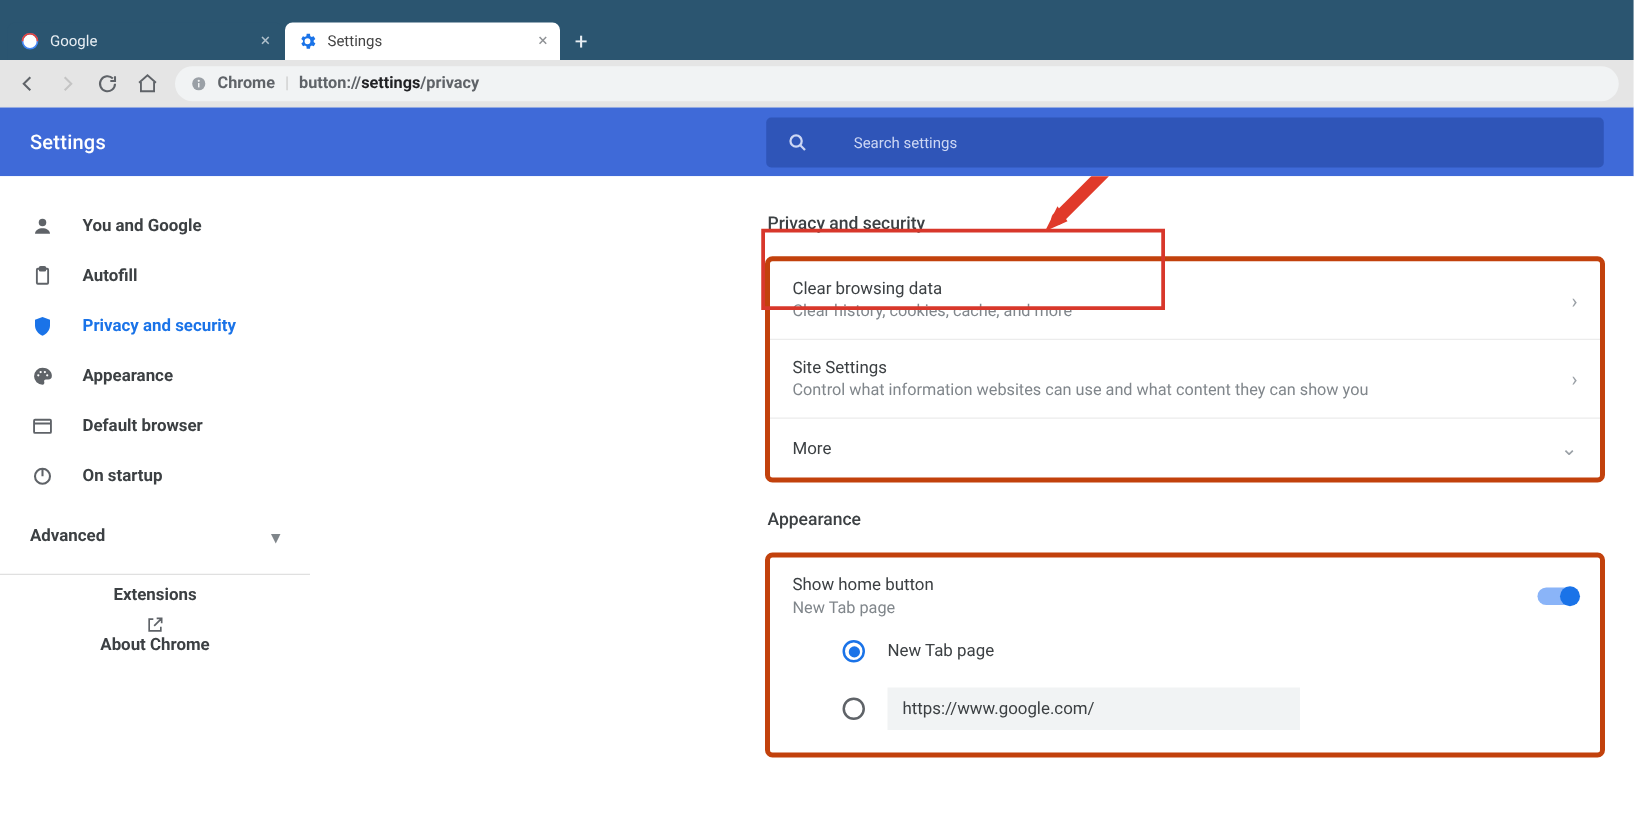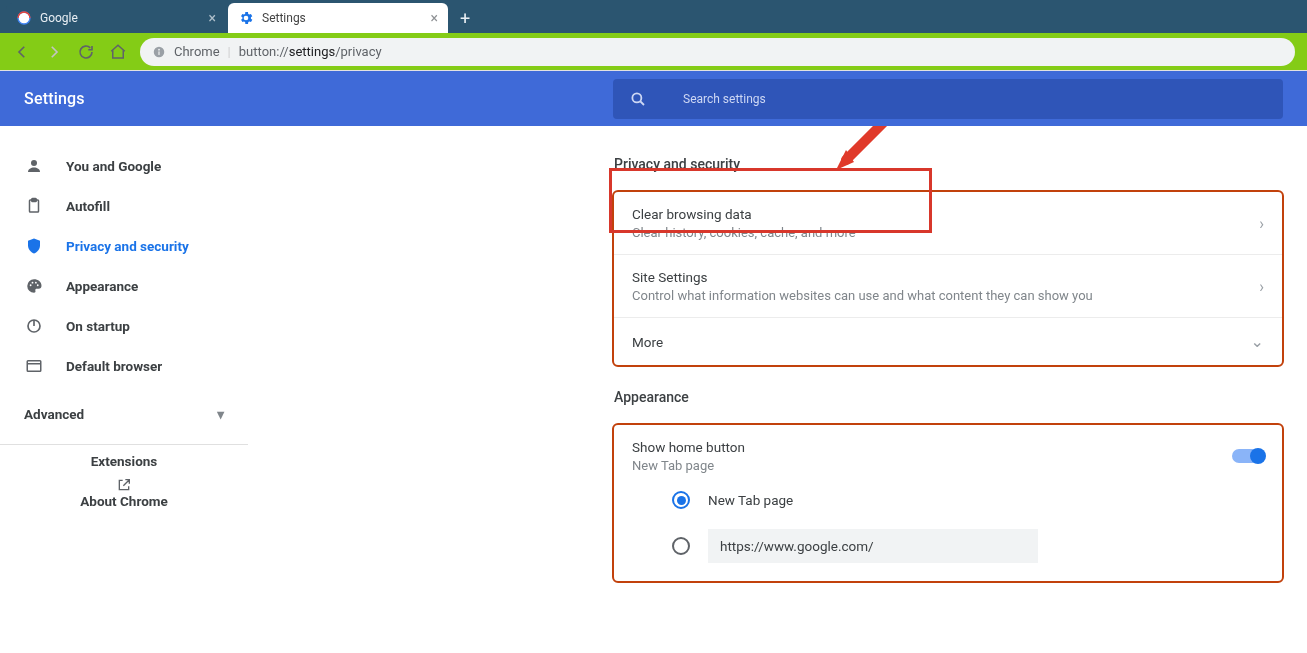--- a/index.html
+++ b/index.html
@@ -1,27 +1,27 @@
 <!DOCTYPE html>
 <html><head>
 <meta charset="utf-8">
 <style>
   * { box-sizing: border-box; margin: 0; padding: 0; font-family: -apple-system, BlinkMacSystemFont, "Segoe UI", Roboto, Arial, sans-serif; }
   body { background: #fff; width: 1307px; height: 653px; overflow: hidden; }
 
   
-  .tab-strip { background: #2b5570; height: 33px; display: flex; align-items: flex-end; padding-left: 6px; }
+  .tab-strip { background: #2b5570; height: 48px; display: flex; align-items: flex-end; padding-left: 6px; }
   .tab { height: 30px; display: flex; align-items: center; padding: 0 10px; font-size: 12px; color: #e8eef3; position: relative; min-width: 220px; border-radius: 6px 6px 0 0; margin-right: 2px; }
   .tab.inactive { background: #2b5570; }
   .tab.active { background: #fff; color: #444; }
   .tab .favicon { width: 16px; height: 16px; margin-right: 8px; display: inline-flex; align-items: center; justify-content: center; }
   .tab .close { margin-left: auto; font-size: 14px; opacity: .7; }
   .new-tab { width: 30px; height: 30px; display: flex; align-items: center; justify-content: center; color: #e8eef3; font-size: 18px; }
 
-  .toolbar { background: #84cc16; height: 38px; display: flex; align-items: center; gap: 12px; padding: 0 12px; border-bottom: 1px solid #e2e2e2; }
+  .toolbar { background: #e5e5e5; height: 38px; display: flex; align-items: center; gap: 12px; padding: 0 12px; border-bottom: 1px solid #e2e2e2; font-weight: bold; }
   .toolbar .navbtn { width: 20px; height: 20px; display: flex; align-items: center; justify-content: center; color: #5f6368; }
   .toolbar .navbtn.disabled { color: #c4c4c4; }
   .omnibox { flex: 1; background: #f1f3f4; border-radius: 14px; height: 28px; display: flex; align-items: center; padding: 0 12px; font-size: 13px; color: #5f6368; gap: 8px; }
   .omnibox .lock { width: 14px; height: 14px; }
   .omnibox .url .bold { color: #202124; }
 
   
   .settings-header { background: #3f6ad8; height: 55px; display: flex; align-items: center; padding: 0 24px; }
   .settings-title { color: #fff; font-size: 16px; font-weight: 500; letter-spacing: .2px; margin-right: auto; }
   .search-wrap { background: #2f55b8; width: 670px; height: 40px; border-radius: 4px; display: flex; align-items: center; padding: 0 16px; gap: 16px; }
@@ -37,21 +37,21 @@
   .side-item .icon { width: 20px; height: 20px; display: flex; align-items: center; justify-content: center; color: #5f6368; }
   .side-item.active .icon { color: #1a73e8; }
   .advanced { display: flex; align-items: center; justify-content: space-between; height: 44px; padding: 0 24px; font-size: 13.5px; color: #3c4043; margin-top: 6px; cursor: pointer; }
   .sidebar hr { border: none; border-top: 1px solid #e0e0e0; margin: 8px 0; }
   .side-link { display: flex; align-items: center; justify-content: space-between; height: 40px; padding: 0 24px; font-size: 13.5px; color: #3c4043; cursor: pointer; flex-direction: column; }
 
   .main { flex: 1; padding: 18px 0 0 0; position: relative; overflow: hidden; }
   .main-inner { width: 672px; margin-left: 364px; }
 
   .section-title { font-size: 14px; color: #3c4043; font-weight: 500; margin: 12px 0 18px 2px; }
-  .card { background: #fff; border: 2px solid #c2410c; border-radius: 6px; margin-bottom: 22px; }
+  .card { background: #fff; border: 4px solid #c2410c; border-radius: 6px; margin-bottom: 22px; }
   .row { display: flex; align-items: center; padding: 14px 18px; border-bottom: 1px solid #ececec; }
   .row:last-child { border-bottom: none; gap: 36px; }
   .row .txt { flex: 1; }
   .row .title { font-size: 13.5px; color: #3c4043; }
   .row .sub { font-size: 13px; color: #80868b; margin-top: 3px; }
   .row .chev { color: #9aa0a6; }
 
   .highlight { position: absolute; border: 3px solid #d8372b; pointer-events: none; }
   .arrow { position: absolute; pointer-events: none; }
 
@@ -178,35 +178,35 @@
             <circle cx="7.5" cy="11" r="1.2" fill="#fff"></circle>
             <circle cx="10" cy="7.5" r="1.2" fill="#fff"></circle>
             <circle cx="14.5" cy="7.5" r="1.2" fill="#fff"></circle>
             <circle cx="17" cy="11" r="1.2" fill="#fff"></circle>
           </svg>
         </span>
       <span>Appearance</span>
     </div>
     <div class="side-item">
       <span class="icon">
+          <svg width="18" height="18" viewBox="0 0 24 24" fill="none" stroke="#5f6368" stroke-width="2">
+            <rect x="3" y="5" width="18" height="14" rx="1"></rect>
+            <path d="M3 9h18"></path>
+          </svg>
+        </span>
+      <span>Default browser</span>
+    </div>
+    <div class="side-item">
+      <span class="icon">
           <svg width="18" height="18" viewBox="0 0 24 24" fill="none" stroke="#5f6368" stroke-width="2.2">
             <circle cx="12" cy="12" r="8"></circle>
             <path d="M12 4v8" stroke="#5f6368"></path>
           </svg>
         </span>
       <span>On startup</span>
-    </div>
-    <div class="side-item">
-      <span class="icon">
-          <svg width="18" height="18" viewBox="0 0 24 24" fill="none" stroke="#5f6368" stroke-width="2">
-            <rect x="3" y="5" width="18" height="14" rx="1"></rect>
-            <path d="M3 9h18"></path>
-          </svg>
-        </span>
-      <span>Default browser</span>
     </div>
     <div class="advanced">
       <span>Advanced</span>
       <span style="color:#80868b">▾</span>
     </div>
     <hr>
     <div class="side-link">
       <span>Extensions</span>
       <span>
         <svg width="16" height="16" viewBox="0 0 24 24" fill="none" stroke="#5f6368" stroke-width="2">

